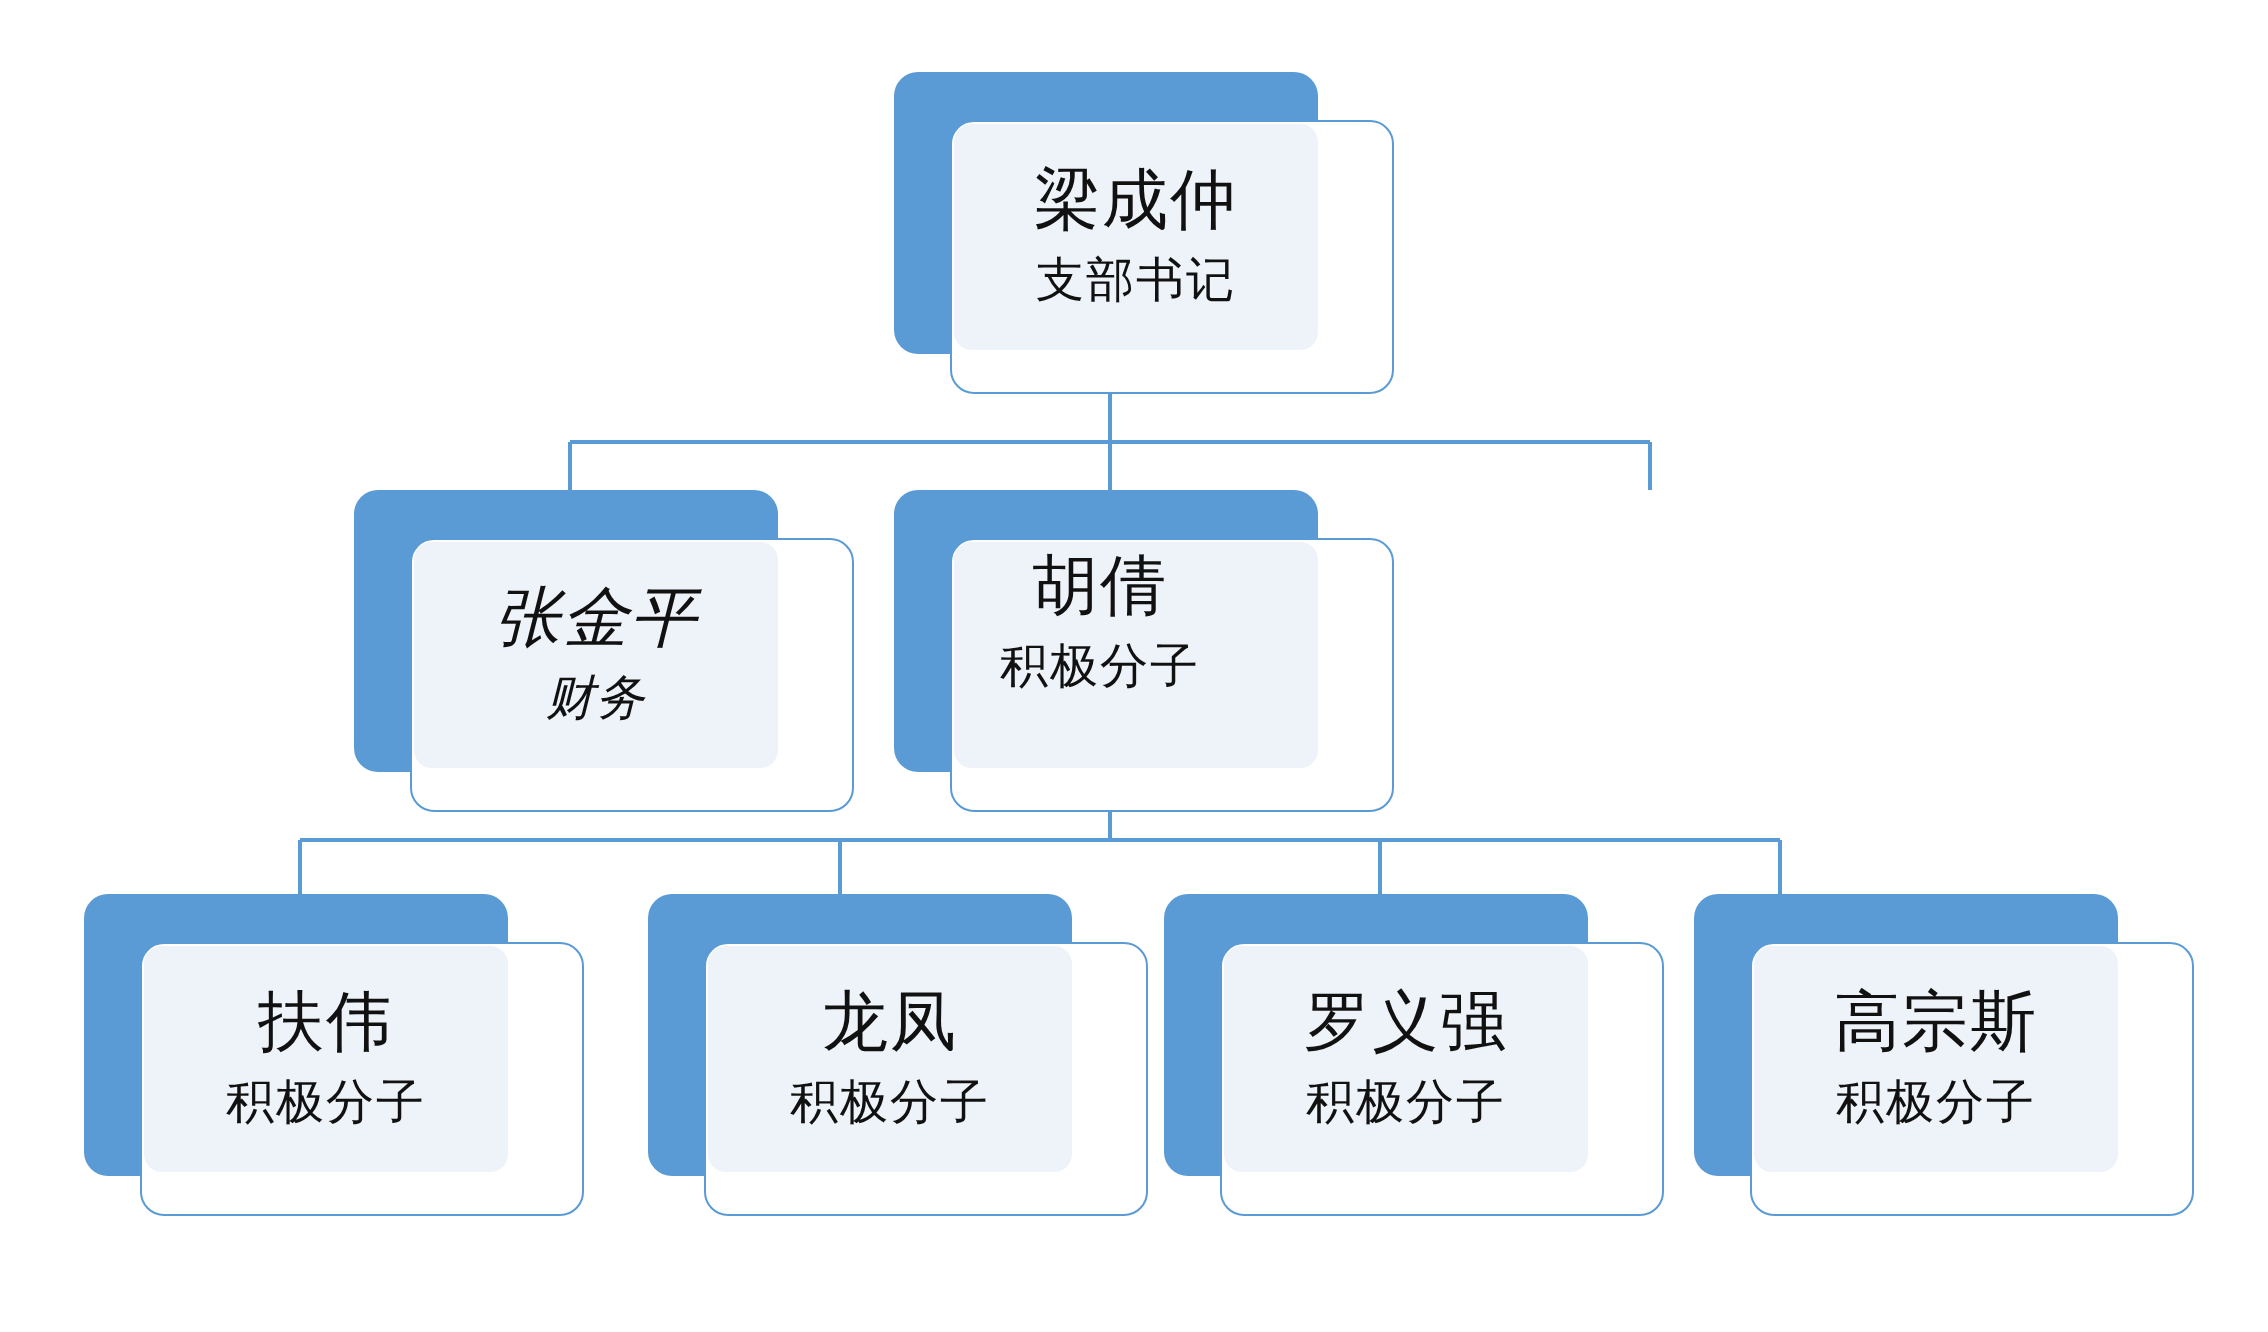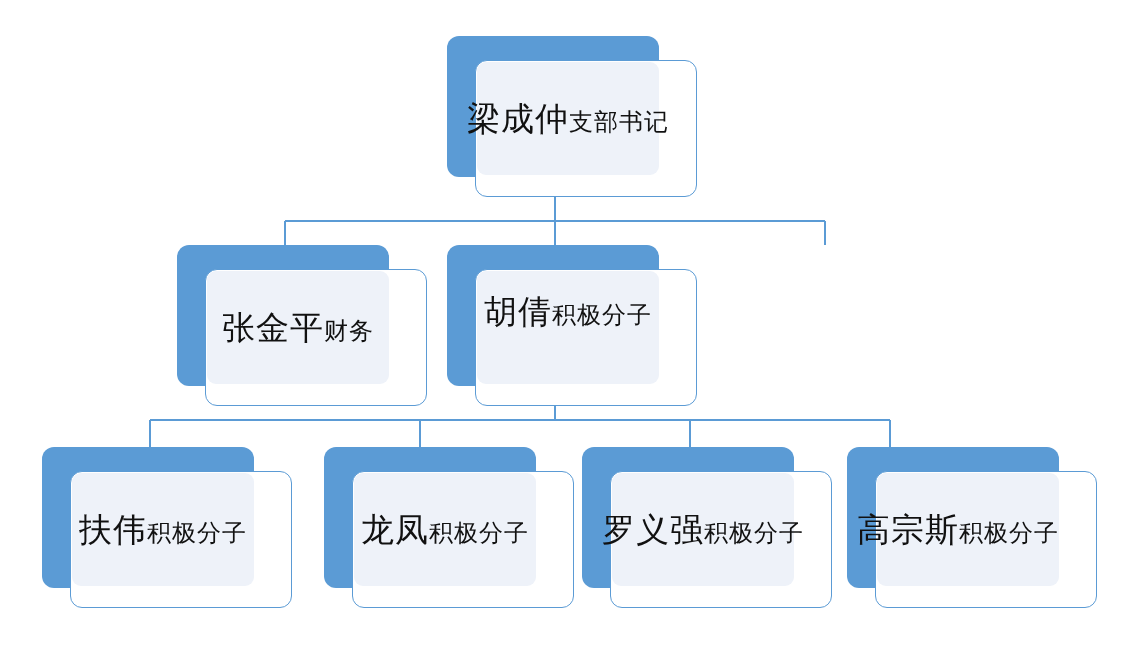--- a/index.html
+++ b/index.html
@@ -51,21 +51,21 @@
   .node-fill {
     position: absolute;
     background: #EEF2F9;
     border-radius: 9px;
   }
   .node-text {
     position: absolute;
     left: 0;
     top: 0;
     display: flex;
-    flex-direction: row;
+    flex-direction: column;
     align-items: center;
     justify-content: center;
     box-sizing: border-box;
     text-align: center;
   }
   .node-name {
     color: #111111;
     font-size: 33px;
     line-height: 1.15;
     letter-spacing: 1px;
@@ -113,35 +113,35 @@
   <div class="node" style="left:447px; top:36px; width:250px; height:161px;">
     <div class="node-shadow" style="width:212px; height:141px;"></div>
     <div class="node-card" style="left:28px; top:24px; width:222px; height:137px;"></div>
     <div class="node-fill" style="left:30px; top:26px; width:182px; height:113px;"></div>
     <div class="node-text" style="left:30px; top:26px; width:182px; height:113px;">
       <div class="node-name">梁成仲</div>
       <div class="node-role">支部书记</div>
     </div>
   </div>
 
-  <div class="node" style="left:177px; top:245px; width:250px; height:161px;">
+  <div class="node" style="left:177px; top:245px; width:250px; height:161px;font-style:italic;">
     <div class="node-shadow" style="width:212px; height:141px;"></div>
     <div class="node-card" style="left:28px; top:24px; width:222px; height:137px;"></div>
     <div class="node-fill" style="left:30px; top:26px; width:182px; height:113px;"></div>
     <div class="node-text" style="left:30px; top:26px; width:182px; height:113px;">
       <div class="node-name">张金平</div>
       <div class="node-role">财务</div>
     </div>
   </div>
 
   <div class="node" style="left:447px; top:245px; width:250px; height:161px;">
     <div class="node-shadow" style="width:212px; height:141px;"></div>
     <div class="node-card" style="left:28px; top:24px; width:222px; height:137px;"></div>
     <div class="node-fill" style="left:30px; top:26px; width:182px; height:113px;"></div>
-    <div class="node-text" style="left:30px; top:26px; width:182px; height:81px;border-radius:31px;">
+    <div class="node-text" style="left:12px; top:26px; width:182px; height:81px;border-radius:31px;">
       <div class="node-name">胡倩</div>
       <div class="node-role">积极分子</div>
     </div>
   </div>
 
 
   <div class="node" style="left:42px; top:447px; width:250px; height:161px;">
     <div class="node-shadow" style="width:212px; height:141px;"></div>
     <div class="node-card" style="left:28px; top:24px; width:222px; height:137px;"></div>
     <div class="node-fill" style="left:30px; top:26px; width:182px; height:113px;"></div>
@@ -168,19 +168,19 @@
     <div class="node-text" style="left:30px; top:26px; width:182px; height:113px;">
       <div class="node-name">罗义强</div>
       <div class="node-role">积极分子</div>
     </div>
   </div>
 
   <div class="node" style="left:847px; top:447px; width:250px; height:161px;">
     <div class="node-shadow" style="width:212px; height:141px;"></div>
     <div class="node-card" style="left:28px; top:24px; width:222px; height:137px;"></div>
     <div class="node-fill" style="left:30px; top:26px; width:182px; height:113px;"></div>
-    <div class="node-text" style="left:30px; top:26px; width:182px; height:113px;justify-content:flex-end;">
+    <div class="node-text" style="left:30px; top:26px; width:182px; height:113px;">
       <div class="node-name">高宗斯</div>
       <div class="node-role">积极分子</div>
     </div>
   </div>
 
 </div>
 
 </body></html>

